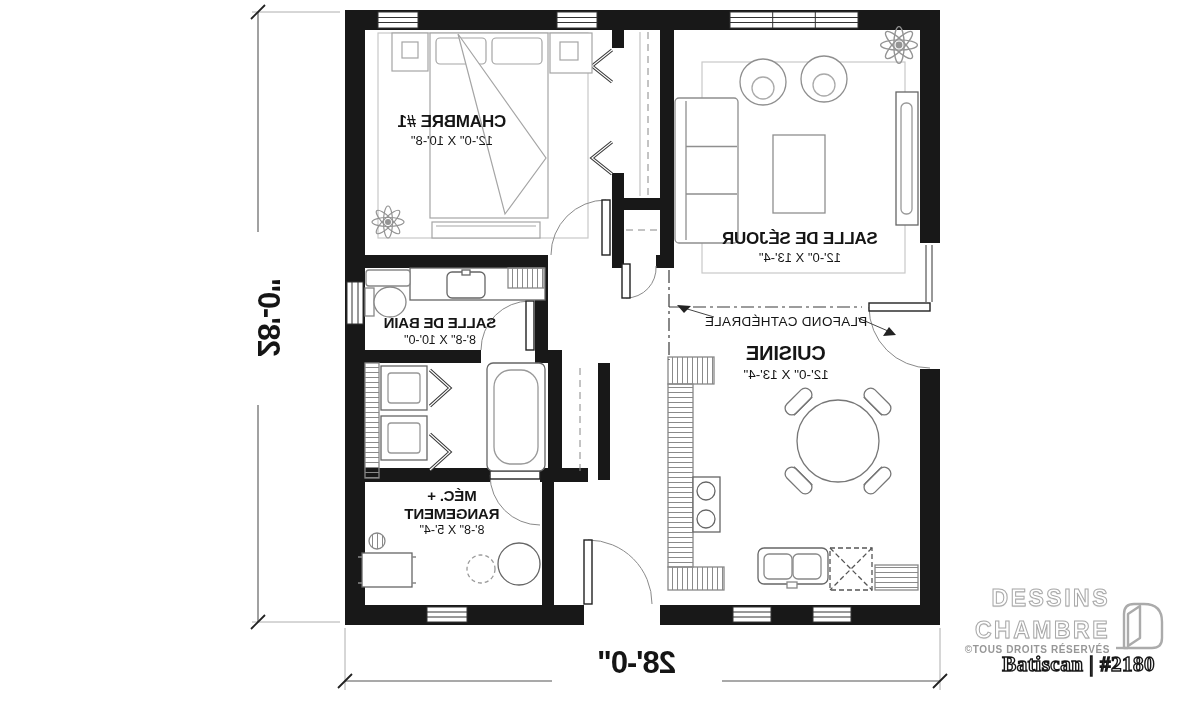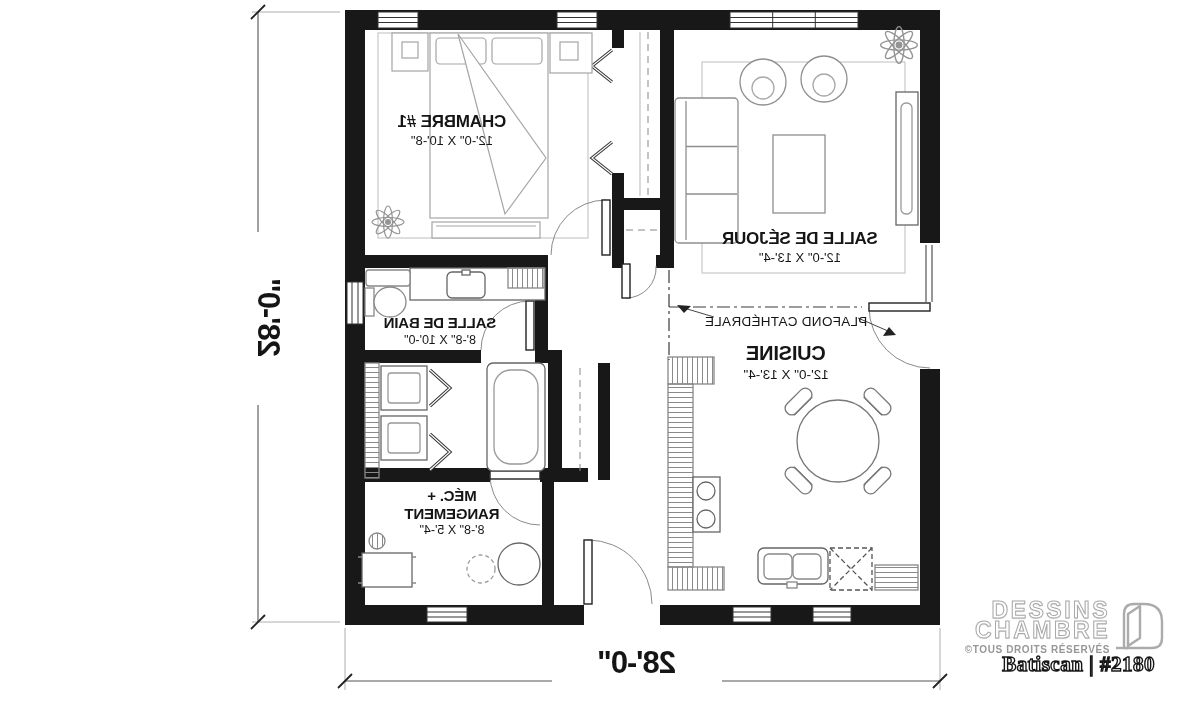--- a/index.html
+++ b/index.html
@@ -300,21 +300,21 @@
 </div>
 
 <div class="lbl big-dim" style="left:637px;top:663px">
   <span>28'-0"</span>
 </div>
 
 <div class="dim-left-box big-dim">
   <span>28'-0"</span>
 </div>
 
-<div class="brand-line" style="top:600px">
+<div class="brand-line" style="top:588px">
   <span>DESSINS</span>
 </div>
 <div class="brand-line" style="top:620px">
   <span>CHAMBRE</span>
 </div>
 
 <svg width="56" height="56" style="position:absolute;left:1112px;top:596px">
   <g stroke="#ababab" stroke-width="2.4" fill="#fff" stroke-linejoin="round">
     <path d="M12,52 V18 Q12,8 22,8 H32 Q50,8 50,26 V42 Q50,52 40,52 Z"></path>
     <path d="M16,50 L16,18 L28,10 L28,42 Z"></path>

